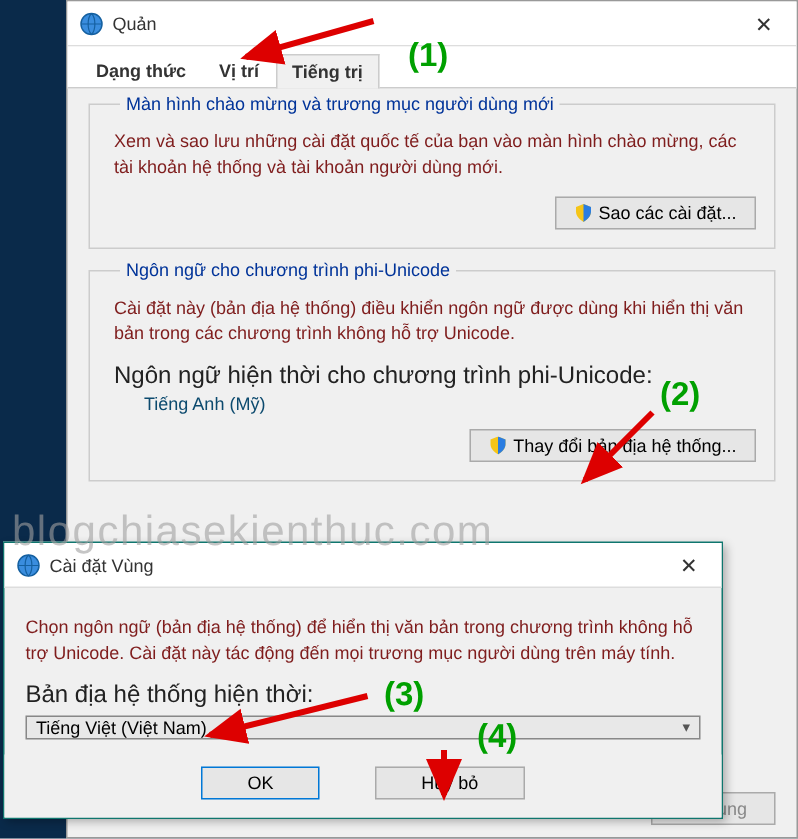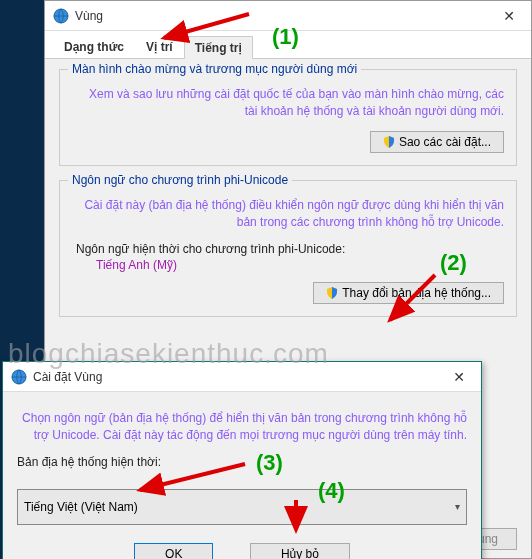--- a/index.html
+++ b/index.html
@@ -8,54 +8,54 @@
   .win1 { left: 44px; top: 0; width: 488px; height: 559px; }
   .titlebar { height: 30px; display: flex; align-items: center; padding: 0 8px; background: #fff; border-bottom: 1px solid #ddd; }
   .globe-icon { width: 16px; height: 16px; margin-right: 6px; }
   .title-text { font-size: 12px; color: #333; flex: 1; }
   .close-x { font-size: 14px; color: #333; padding: 0 8px; cursor: pointer; }
   .tabs { display: flex; padding: 4px 8px 0 8px; background: #fff; border-bottom: 1px solid #ccc; }
   .tab { padding: 4px 10px; font-size: 12px; border: 1px solid transparent; border-bottom: none; cursor: pointer; color: #333; font-weight: bold; }
   .tab.active { border-color: #ccc; background: #f0f0f0; position: relative; top: 1px; }
   .body1 { padding: 10px 14px; }
   .group { border: 1px solid #ccc; padding: 10px 12px 12px 12px; margin-bottom: 14px; position: relative; }
-  .group-title { position: absolute; top: -8px; left: 8px; background: #f0f0f0; padding: 0 4px; font-size: 12px; color: #003399; }
-  .desc { font-size: 12px; color: #8b5cf6; line-height: 1.45; margin: 6px 0 10px 4px; text-align: right; }
+  .group-title { position: absolute; top: -8px; left: 20px; background: #f0f0f0; padding: 0 4px; font-size: 12px; color: #003399; }
+  .desc { font-size: 12px; color: #7f1d1d; line-height: 1.45; margin: 6px 0 10px 4px; }
   .btn-row { text-align: right; }
   .btn { display: inline-flex; align-items: center; gap: 4px; padding: 3px 12px; font-size: 12px; background: #e6e6e6; border: 1px solid #aaa; cursor: pointer; }
   .shield { width: 12px; height: 12px; }
-  .label { font-size: 12px; color: #222; margin: 8px 0 2px 4px; }
-  .value { font-size: 12px; color: #a21caf; margin: 2px 0 10px 24px; }
+  .label { font-size: 16px; color: #222; margin: 8px 0 2px 4px; }
+  .value { font-size: 12px; color: #0c4a6e; margin: 2px 0 10px 24px; }
   .footer { position: absolute; bottom: 8px; right: 14px; }
   .footer .btn { padding: 3px 18px; }
   .btn.disabled { color: #888; }
 
   .win2 { left: 2px; top: 361px; width: 480px; border: 1px solid #0f766e; box-shadow: 2px 2px 6px rgba(0,0,0,0.3); }
   .win2 .titlebar { background: #fff; }
   .body2 { padding: 12px 14px 10px 14px; }
-  .combo { width: 100%; height: 36px; font-size: 12px; border: 1px solid #888; background: #e8e8e8; padding: 0 6px; display: flex; align-items: center; justify-content: space-between; cursor: pointer; margin-top: 20px; }
+  .combo { width: 100%; height: 16px; font-size: 12px; border: 1px solid #888; background: #e8e8e8; padding: 0 6px; display: flex; align-items: center; justify-content: space-between; cursor: pointer; margin-top: 4px; }
   .combo .chev { font-size: 10px; color: #555; }
   .dlg-buttons { text-align: center; padding: 8px 0 12px 0; background: #f0f0f0; }
   .dlg-buttons .btn { padding: 3px 30px; margin: 0 16px; }
 
   
   .arrow { position: absolute; pointer-events: none; }
   .num { position: absolute; font-size: 22px; font-weight: bold; color: #00a000; font-family: Arial; pointer-events: none; }
   .watermark { position: absolute; left: 8px; top: 338px; font-size: 28px; color: rgba(160,160,160,0.6); font-weight: 500; letter-spacing: 1px; pointer-events: none; font-family: Arial; }
 </style>
 </head>
 <body>
 
 <div class="window win1">
   <div class="titlebar">
     <svg class="globe-icon" viewBox="0 0 16 16">
         <circle cx="8" cy="8" r="7" fill="#3a8dde" stroke="#1560a0"></circle>
         <path d="M1 8h14M8 1c3 3 3 11 0 14M8 1c-3 3-3 11 0 14" stroke="#1560a0" fill="none" stroke-width="0.8"></path>
       </svg>
-    <span class="title-text">Vùng</span>
+    <span class="title-text">Quản</span>
     <span class="close-x">✕</span>
   </div>
   <div class="tabs">
     <div class="tab">Dạng thức</div>
     <div class="tab">Vị trí</div>
     <div class="tab active">Tiếng trị</div>
   </div>
   <div class="body1">
     <div class="group">
       <div class="group-title">Màn hình chào mừng và trương mục người dùng mới</div>

